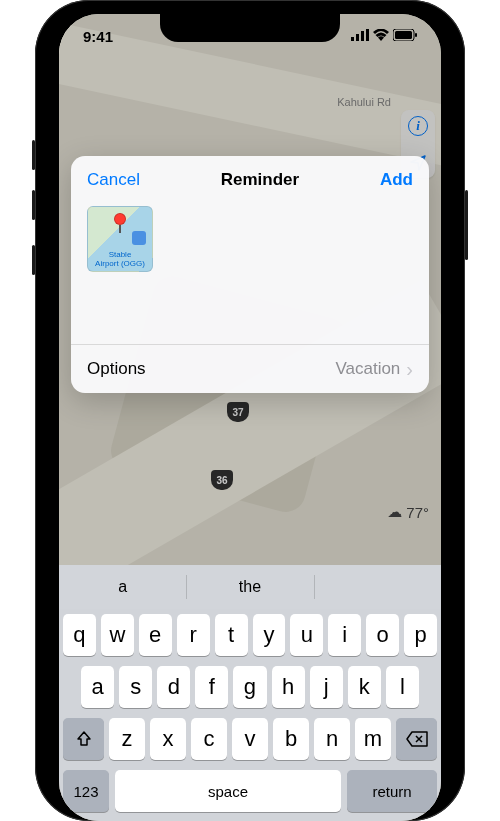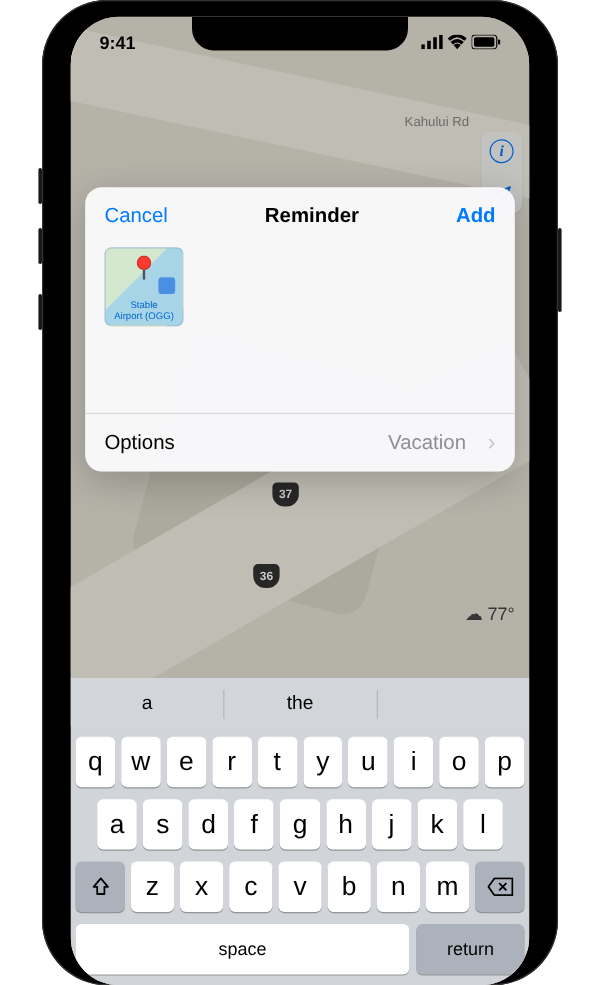--- a/index.html
+++ b/index.html
@@ -31,21 +31,21 @@
 .reminder-text{flex:1;font-size:16px;color:#000;padding-top:2px;position:relative}
 .cursor{display:inline-block;width:2px;height:18px;background:#007aff;vertical-align:middle;margin-left:2px;animation:blink 1s infinite}
 @keyframes blink{50%{opacity:0}}
 .map-thumb{width:66px;height:66px;border-radius:6px;background:linear-gradient(135deg,#d4e8d0 40%,#a8d4e8 40%);position:relative;overflow:hidden;border:.5px solid rgba(0,0,0,.1)}
 .map-thumb .pin{position:absolute;top:6px;left:50%;transform:translateX(-50%)}
 .map-thumb .pin .head{width:12px;height:12px;background:#ff3b30;border-radius:50%;border:1px solid rgba(0,0,0,.2)}
 .map-thumb .pin .stick{width:2px;height:8px;background:#555;margin:0 auto}
 .map-thumb .plane{position:absolute;top:24px;left:44px;width:14px;height:14px;background:#4a90e2;border-radius:3px}
 .map-thumb .lbl{position:absolute;bottom:2px;left:0;right:0;text-align:center;font-size:8px;color:#0066cc;font-weight:500;line-height:1.1}
 .options-row{border-top:.5px solid rgba(0,0,0,.12);padding:14px 16px;display:flex;justify-content:space-between;align-items:center;font-size:17px}
-.options-row .val{color:#8e8e93;display:flex;align-items:flex-start;gap:18px}
+.options-row .val{color:#8e8e93;display:flex;align-items:flex-start;gap:6px}
 .chev{color:#c7c7cc;font-size:20px;line-height:1}
 .weather{position:absolute;right:12px;bottom:300px;display:flex;align-items:center;gap:4px;font-size:15px;color:#444}
 .keyboard{position:absolute;bottom:0;left:0;right:0;background:#d1d4d9;padding-bottom:4px}
 .suggest{display:flex;height:44px;background:rgba(210,213,218,.95)}
 .suggest div{flex:1;display:flex;align-items:center;justify-content:center;font-size:16px;color:#000;position:relative}
 .suggest div+div::before{content:'';position:absolute;left:0;top:10px;bottom:10px;width:1px;background:rgba(0,0,0,.15)}
 .krow{display:flex;gap:5px;padding:5px 4px;justify-content:center}
 .key{flex:1;max-width:36px;height:42px;background:#fff;border-radius:5px;box-shadow:0 1px 0 rgba(0,0,0,.3);display:flex;align-items:center;justify-content:center;font-size:22px;color:#000}
 .krow.r2{padding:5px 22px}
 .krow.r3 .key.wide{max-width:46px;background:#acb2bc;font-size:16px}
@@ -183,19 +183,20 @@
         <div class="key">n</div>
         <div class="key">m</div>
         <div class="key wide bksp">
           <svg width="22" height="16" viewBox="0 0 22 16">
               <path d="M6 1 L21 1 L21 15 L6 15 L1 8 Z" fill="none" stroke="#000" stroke-width="1.5" stroke-linejoin="round"></path>
               <path d="M10 5 L16 11 M16 5 L10 11" stroke="#000" stroke-width="1.5"></path>
             </svg>
         </div>
       </div>
       <div class="krow r4">
+        <div class="key num">123</div>
         <div class="key space">space</div>
         <div class="key ret">return</div>
       </div>
     </div>
 
   </div>
 </div>
 
 </body></html>

